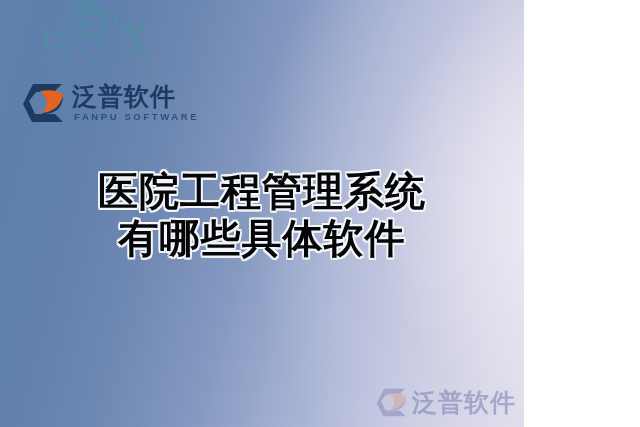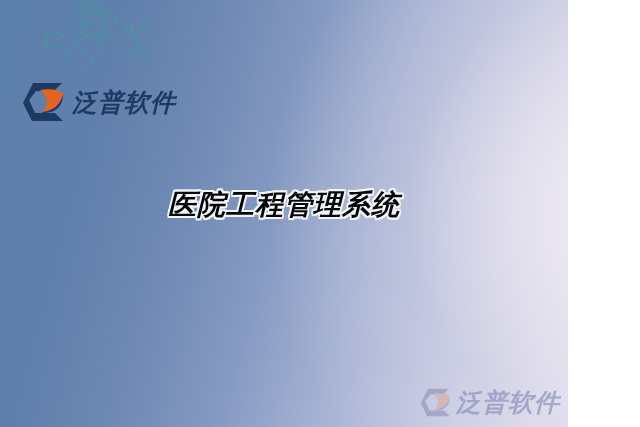--- a/index.html
+++ b/index.html
@@ -2,38 +2,37 @@
 <html><head>
 <meta charset="utf-8">
 <style>
   html, body {
     margin: 0;
     padding: 0;
     background: #ffffff;
   }
   #canvas {
     position: relative;
-    width: 568px;
+    width: 524px;
     height: 427px;
     overflow: hidden;
     font-family: "Liberation Sans", "DejaVu Sans", sans-serif;
     
     background:
       radial-gradient(ellipse 90% 120% at 112% 48%, rgba(242,238,248,0.98) 0%, rgba(232,228,240,0.80) 22%, rgba(205,206,226,0.40) 45%, rgba(150,165,200,0.0) 72%),
       linear-gradient(105deg,
         #5d80ad 0%,
         #607fac 18%,
         #6d88b2 32%,
         #8599c1 48%,
         #a3b0d2 62%,
         #bcc2de 74%,
         #d2d3e6 85%,
         #e6e3f0 95%,
         #ece8f3 100%);
-    font-style: italic;
   }
   
   #pixel-art {
     position: absolute;
     left: 45px;
     top: 0px;
     width: 140px;
     height: 82px;
     pointer-events: none;
   }
@@ -83,35 +82,34 @@
   
   #headline {
     position: absolute;
     left: 0;
     right: 0;
     top: 168px;
     text-align: center;
   }
   #headline .line {
     font-family: "DejaVu Sans", "Liberation Sans", sans-serif;
-    font-size: 28px;
+    font-size: 40px;
     font-weight: 700;
     line-height: 1.18;
     color: #050608;
     letter-spacing: 1px;
     text-shadow:
       -1.6px -1.6px 0 #f4f5f8,
        1.6px -1.6px 0 #f4f5f8,
       -1.6px  1.6px 0 #f4f5f8,
        1.6px  1.6px 0 #f4f5f8,
        0px   -1.8px 0 #f4f5f8,
        0px    1.8px 0 #f4f5f8,
       -1.8px  0px   0 #f4f5f8,
        1.8px  0px   0 #f4f5f8;
-    margin-top: 20px;
   }
   
   #watermark {
     position: absolute;
     right: 8px;
     bottom: 10px;
     text-align: center;
     opacity: 0.58;
     pointer-events: none;
   }
@@ -237,25 +235,27 @@
     </div>
 
   <div id="brand-logo">
     <svg class="mark" viewBox="0 0 44 40">
       <path d="M11 1 L40 1 L32 9 L14 9 L7 18 L13 31 L33 31 L41 39 L10 39 L1 21 Z" fill="#1d3a63"></path>
       <path d="M18 8 C31 6 39 9 41 12 C39 22 32 29 20 30 C26 24 28 16 18 8 Z" fill="#e8621f"></path>
       <path d="M20 30 C31 29 38 23 41 13 C41 24 34 31 21 31 Z" fill="#1d3a63"></path>
     </svg>
     <div class="wordmark">
       <div class="cn">泛普软件</div>
+      <div class="en">FANPU SOFTWARE</div>
     </div>
   </div>
 
   <div id="headline">
     <div class="line">医院工程管理系统</div>
+    <div class="line">有哪些具体软件</div>
   </div>
 
   <div id="watermark">
     <div class="wm-row">
       <svg class="wm-mark" viewBox="0 0 44 40">
         <path d="M11 1 L40 1 L32 9 L14 9 L7 18 L13 31 L33 31 L41 39 L10 39 L1 21 Z" fill="#8a8fbb"></path>
         <path d="M18 8 C31 6 39 9 41 12 C39 22 32 29 20 30 C26 24 28 16 18 8 Z" fill="#d8a79a"></path>
         <path d="M20 30 C31 29 38 23 41 13 C41 24 34 31 21 31 Z" fill="#8a8fbb"></path>
       </svg>
       <div class="wm-cn">泛普软件</div>

